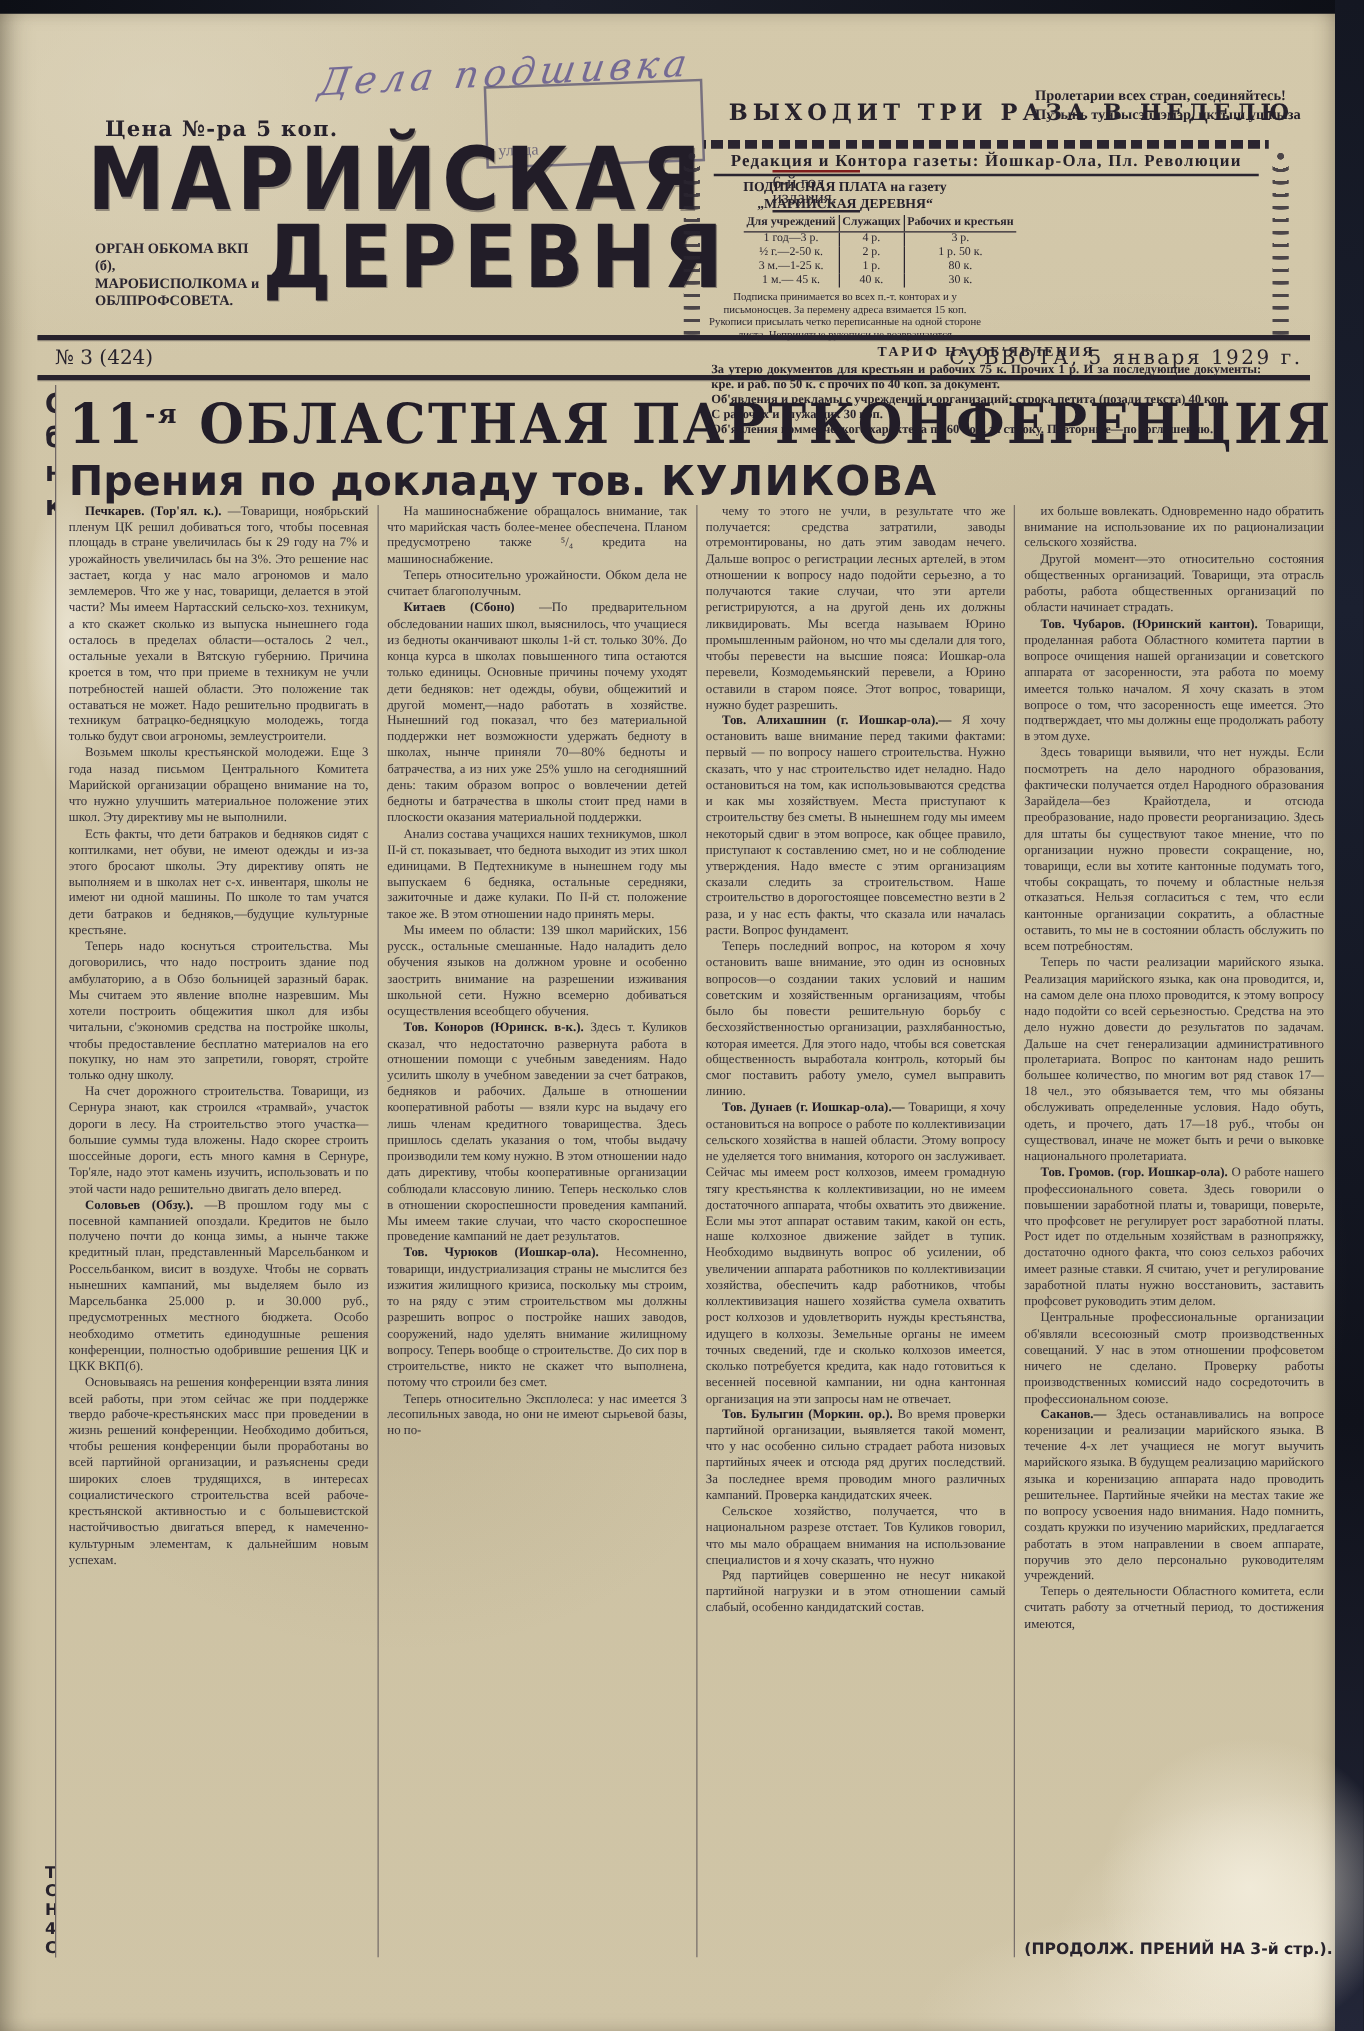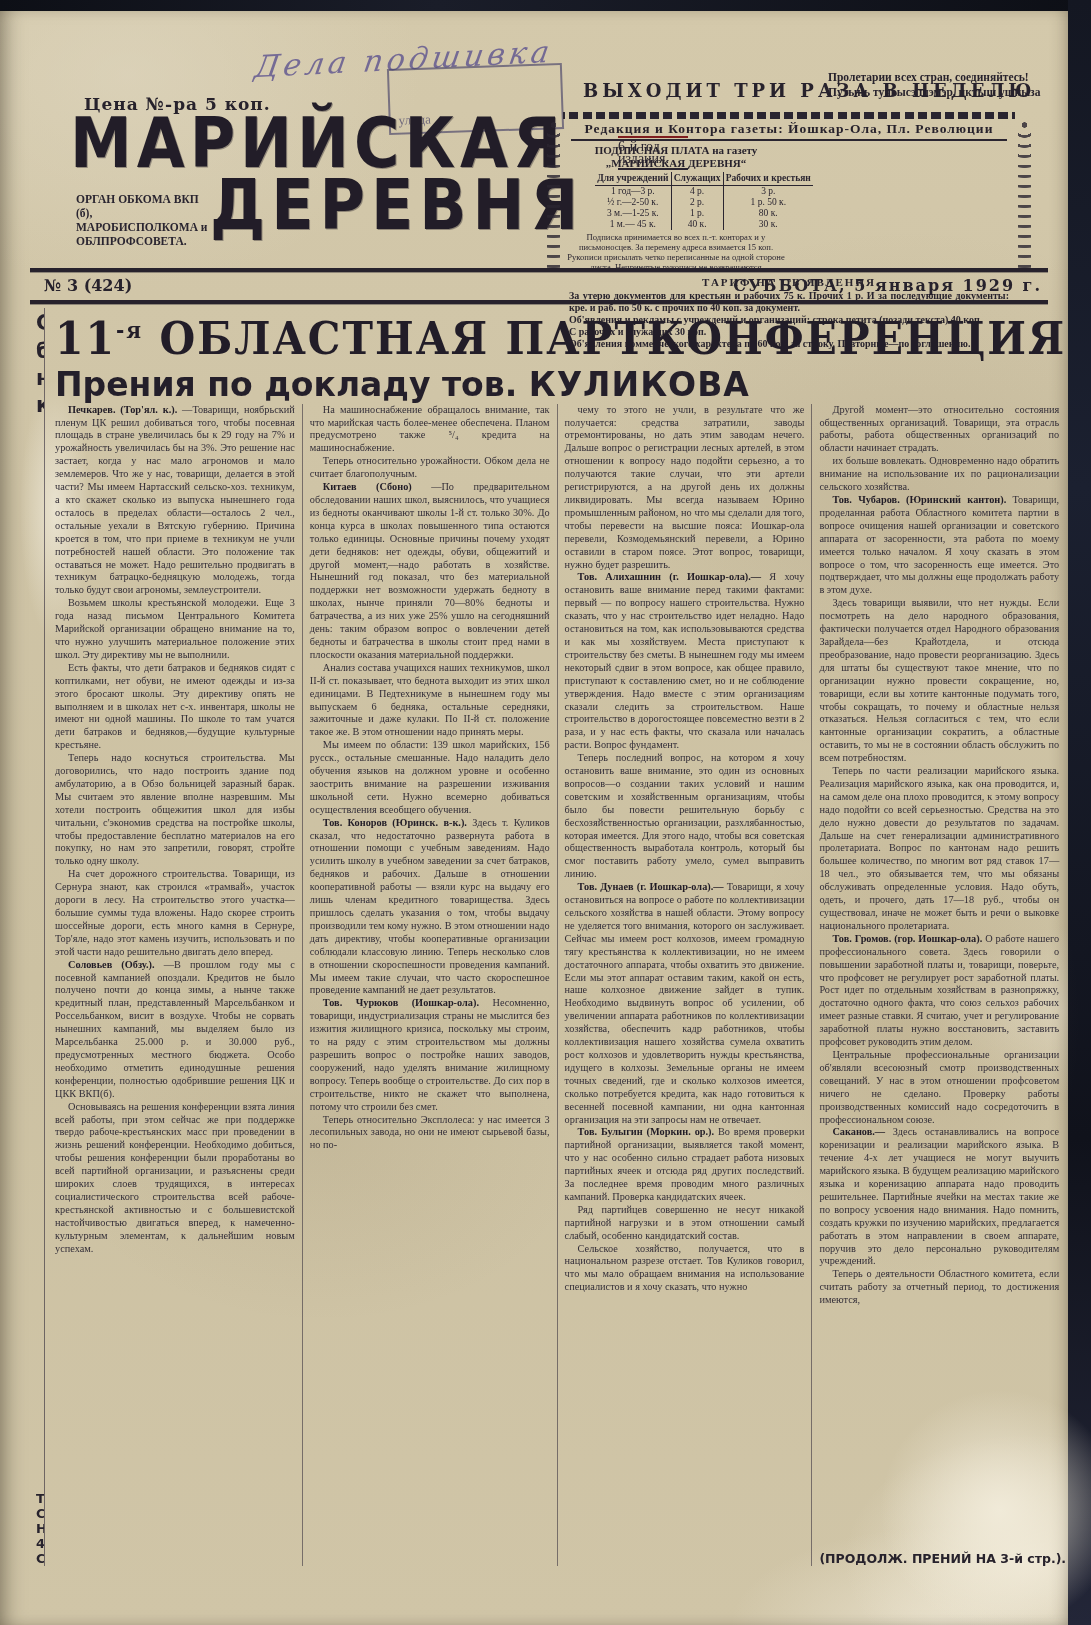--- a/index.html
+++ b/index.html
@@ -49,21 +49,21 @@
   table.subs td{padding:0 2px;text-align:center;}
   table.subs th+th,table.subs td+td{border-left:1px solid #2a2530;}
   .subnote{font-size:8.6px;line-height:10px;text-align:center;margin-top:2px;color:#2a2530;}
   .middiv{width:8px;border-left:2px solid #2a2530;border-right:2px solid #2a2530;margin:2px 3px;}
   .tarbox{flex:1;padding:0 6px;color:#27222c;}
   .tarttl{text-align:center;font-size:11px;font-weight:bold;letter-spacing:2px;margin-bottom:2px;}
   .tarline{font-size:10px;line-height:12px;font-weight:bold;text-align:justify;}
 
   
   .rule{position:absolute;left:30px;width:1018px;height:4px;background:#27222c;box-shadow:0 1px 0 rgba(39,34,44,.4);}
-  .issueline{position:absolute;left:30px;top:276px;width:1018px;display:flex;justify-content:space-between;font-weight:bold;font-size:16px;color:#27222c;font-family:"DejaVu Serif",serif;}
+  .issueline{position:absolute;left:30px;top:276px;width:1018px;display:flex;justify-content:space-between;font-weight:normal;font-size:16px;color:#27222c;font-family:"DejaVu Serif",serif;}
   .issueno{margin-left:14px;} .issuedate{letter-spacing:2px;margin-right:6px;}
 
   
   .content{position:absolute;left:36px;top:308px;width:1006px;height:1258px;display:flex;}
   .leftcol{width:202px;padding-right:8px;border-right:1px solid rgba(45,38,55,.6);display:flex;flex-direction:column;height:1258px;overflow:hidden;}
   .edit-headline{font-family:"DejaVu Sans",sans-serif;font-weight:900;font-size:21px;line-height:26px;transform:scaleY(1.05);color:#27222c;margin:4px 0 10px;}
   .ehl2{text-align:right;} .ehl3{text-align:center;white-space:nowrap;}
   .edit-body{flex:1;overflow:hidden;}
   .edit-footer{border-top:2px solid #27222c;margin-top:auto;padding-top:4px;font-family:"DejaVu Sans",sans-serif;font-weight:bold;font-size:13px;letter-spacing:1px;color:#27222c;}
 
@@ -211,26 +211,26 @@
             <p class="para"><b>Тов. Коноров (Юринск. в-к.). </b>Здесь т. Куликов сказал, что недостаточно развернута работа в отношении помощи с учебным заведениям. Надо усилить школу в учебном заведении за счет батраков, бедняков и рабочих. Дальше в отношении кооперативной работы — взяли курс на выдачу его лишь членам кредитного товарищества. Здесь пришлось сделать указания о том, чтобы выдачу производили тем кому нужно. В этом отношении надо дать директиву, чтобы кооперативные организации соблюдали классовую линию. Теперь несколько слов в отношении скороспешности проведения кампаний. Мы имеем такие случаи, что часто скороспешное проведение кампаний не дает результатов.</p>
             <p class="para"><b>Тов. Чурюков (Иошкар-ола). </b>Несомненно, товарищи, индустриализация страны не мыслится без изжития жилищного кризиса, поскольку мы строим, то на ряду с этим строительством мы должны разрешить вопрос о постройке наших заводов, сооружений, надо уделять внимание жилищному вопросу. Теперь вообще о строительстве. До сих пор в строительстве, никто не скажет что выполнена, потому что строили без смет.</p>
             <p class="para">Теперь относительно Эксплолеса: у нас имеется 3 лесопильных завода, но они не имеют сырьевой базы, но по-</p>
           </div>
         <div class="col">
             <p class="para">чему то этого не учли, в результате что же получается: средства затратили, заводы отремонтированы, но дать этим заводам нечего. Дальше вопрос о регистрации лесных артелей, в этом отношении к вопросу надо подойти серьезно, а то получаются такие случаи, что эти артели регистрируются, а на другой день их должны ликвидировать. Мы всегда называем Юрино промышленным районом, но что мы сделали для того, чтобы перевести на высшие пояса: Иошкар-ола перевели, Козмодемьянский перевели, а Юрино оставили в старом поясе. Этот вопрос, товарищи, нужно будет разрешить.</p>
             <p class="para"><b>Тов. Алихашнин (г. Иошкар-ола).— </b>Я хочу остановить ваше внимание перед такими фактами: первый — по вопросу нашего строительства. Нужно сказать, что у нас строительство идет неладно. Надо остановиться на том, как использовываются средства и как мы хозяйствуем. Места приступают к строительству без сметы. В нынешнем году мы имеем некоторый сдвиг в этом вопросе, как общее правило, приступают к составлению смет, но и не соблюдение утверждения. Надо вместе с этим организациям сказали следить за строительством. Наше строительство в дорогостоящее повсеместно везти в 2 раза, и у нас есть факты, что сказала или началась расти. Вопрос фундамент.</p>
             <p class="para">Теперь последний вопрос, на котором я хочу остановить ваше внимание, это один из основных вопросов—о создании таких условий и нашим советским и хозяйственным организациям, чтобы было бы повести решительную борьбу с бесхозяйственностью организации, разхлябанностью, которая имеется. Для этого надо, чтобы вся советская общественность выработала контроль, который бы смог поставить работу умело, сумел выправить линию.</p>
             <p class="para"><b>Тов. Дунаев (г. Иошкар-ола).— </b>Товарищи, я хочу остановиться на вопросе о работе по коллективизации сельского хозяйства в нашей области. Этому вопросу не уделяется того внимания, которого он заслуживает. Сейчас мы имеем рост колхозов, имеем громадную тягу крестьянства к коллективизации, но не имеем достаточного аппарата, чтобы охватить это движение. Если мы этот аппарат оставим таким, какой он есть, наше колхозное движение зайдет в тупик. Необходимо выдвинуть вопрос об усилении, об увеличении аппарата работников по коллективизации хозяйства, обеспечить кадр работников, чтобы коллективизация нашего хозяйства сумела охватить рост колхозов и удовлетворить нужды крестьянства, идущего в колхозы. Земельные органы не имеем точных сведений, где и сколько колхозов имеется, сколько потребуется кредита, как надо готовиться к весенней посевной кампании, ни одна кантонная организация на эти запросы нам не отвечает.</p>
             <p class="para"><b>Тов. Булыгин (Моркин. ор.). </b>Во время проверки партийной организации, выявляется такой момент, что у нас особенно сильно страдает работа низовых партийных ячеек и отсюда ряд других последствий. За последнее время проводим много различных кампаний. Проверка кандидатских ячеек.</p>
+            <p class="para">Сельское хозяйство, получается, что в национальном разрезе отстает. Тов Куликов говорил, что мы мало обращаем внимания на использование специалистов и я хочу сказать, что нужно</p>
             <p class="para">Ряд партийцев совершенно не несут никакой партийной нагрузки и в этом отношении самый слабый, особенно кандидатский состав.</p>
-            <p class="para">Сельское хозяйство, получается, что в национальном разрезе отстает. Тов Куликов говорил, что мы мало обращаем внимания на использование специалистов и я хочу сказать, что нужно</p>
-          </div>
-        <div class="col">
-          <p class="para">Другой момент—это относительно состояния общественных организаций. Товарищи, эта отрасль работы, работа общественных организаций по области начинает страдать.</p>
-            <p class="para">их больше вовлекать. Одновременно надо обратить внимание на использование их по рационализации сельского хозяйства.</p>
+          </div>
+        <div class="col">
+          <p class="para">их больше вовлекать. Одновременно надо обратить внимание на использование их по рационализации сельского хозяйства.</p>
+            <p class="para">Другой момент—это относительно состояния общественных организаций. Товарищи, эта отрасль работы, работа общественных организаций по области начинает страдать.</p>
             <p class="para"><b>Тов. Чубаров. (Юринский кантон). </b>Товарищи, проделанная работа Областного комитета партии в вопросе очищения нашей организации и советского аппарата от засоренности, эта работа по моему имеется только началом. Я хочу сказать в этом вопросе о том, что засоренность еще имеется. Это подтверждает, что мы должны еще продолжать работу в этом духе.</p>
             <p class="para">Здесь товарищи выявили, что нет нужды. Если посмотреть на дело народного образования, фактически получается отдел Народного образования Зарайдела—без Крайотдела, и отсюда преобразование, надо провести реорганизацию. Здесь для штаты бы существуют такое мнение, что по организации нужно провести сокращение, но, товарищи, если вы хотите кантонные подумать того, чтобы сокращать, то почему и областные нельзя отказаться. Нельзя согласиться с тем, что если кантонные организации сократить, а областные оставить, то мы не в состоянии область обслужить по всем потребностям.</p>
             <p class="para">Теперь по части реализации марийского языка. Реализация марийского языка, как она проводится, и, на самом деле она плохо проводится, к этому вопросу надо подойти со всей серьезностью. Средства на это дело нужно довести до результатов по задачам. Дальше на счет генерализации административного пролетариата. Вопрос по кантонам надо решить большее количество, по многим вот ряд ставок 17—18 чел., это обязывается тем, что мы обязаны обслуживать определенные условия. Надо обуть, одеть, и прочего, дать 17—18 руб., чтобы он существовал, иначе не может быть и речи о выковке национального пролетариата.</p>
             <p class="para"><b>Тов. Громов. (гор. Иошкар-ола). </b>О работе нашего профессионального совета. Здесь говорили о повышении заработной платы и, товарищи, поверьте, что профсовет не регулирует рост заработной платы. Рост идет по отдельным хозяйствам в разнопряжку, достаточно одного факта, что союз сельхоз рабочих имеет разные ставки. Я считаю, учет и регулирование заработной платы нужно восстановить, заставить профсовет руководить этим делом.</p>
             <p class="para">Центральные профессиональные организации об'являли всесоюзный смотр производственных совещаний. У нас в этом отношении профсоветом ничего не сделано. Проверку работы производственных комиссий надо сосредоточить в профессиональном союзе.</p>
             <p class="para"><b>Саканов.— </b>Здесь останавливались на вопросе коренизации и реализации марийского языка. В течение 4-х лет учащиеся не могут выучить марийского языка. В будущем реализацию марийского языка и коренизацию аппарата надо проводить решительнее. Партийные ячейки на местах такие же по вопросу усвоения надо внимания. Надо помнить, создать кружки по изучению марийских, предлагается работать в этом направлении в своем аппарате, поручив это дело персонально руководителям учреждений.</p>
             <p class="para">Теперь о деятельности Областного комитета, если считать работу за отчетный период, то достижения имеются,</p>
             <div class="art-footer">(ПРОДОЛЖ. ПРЕНИЙ НА 3-й стр.).</div>
         </div>
       </div>

